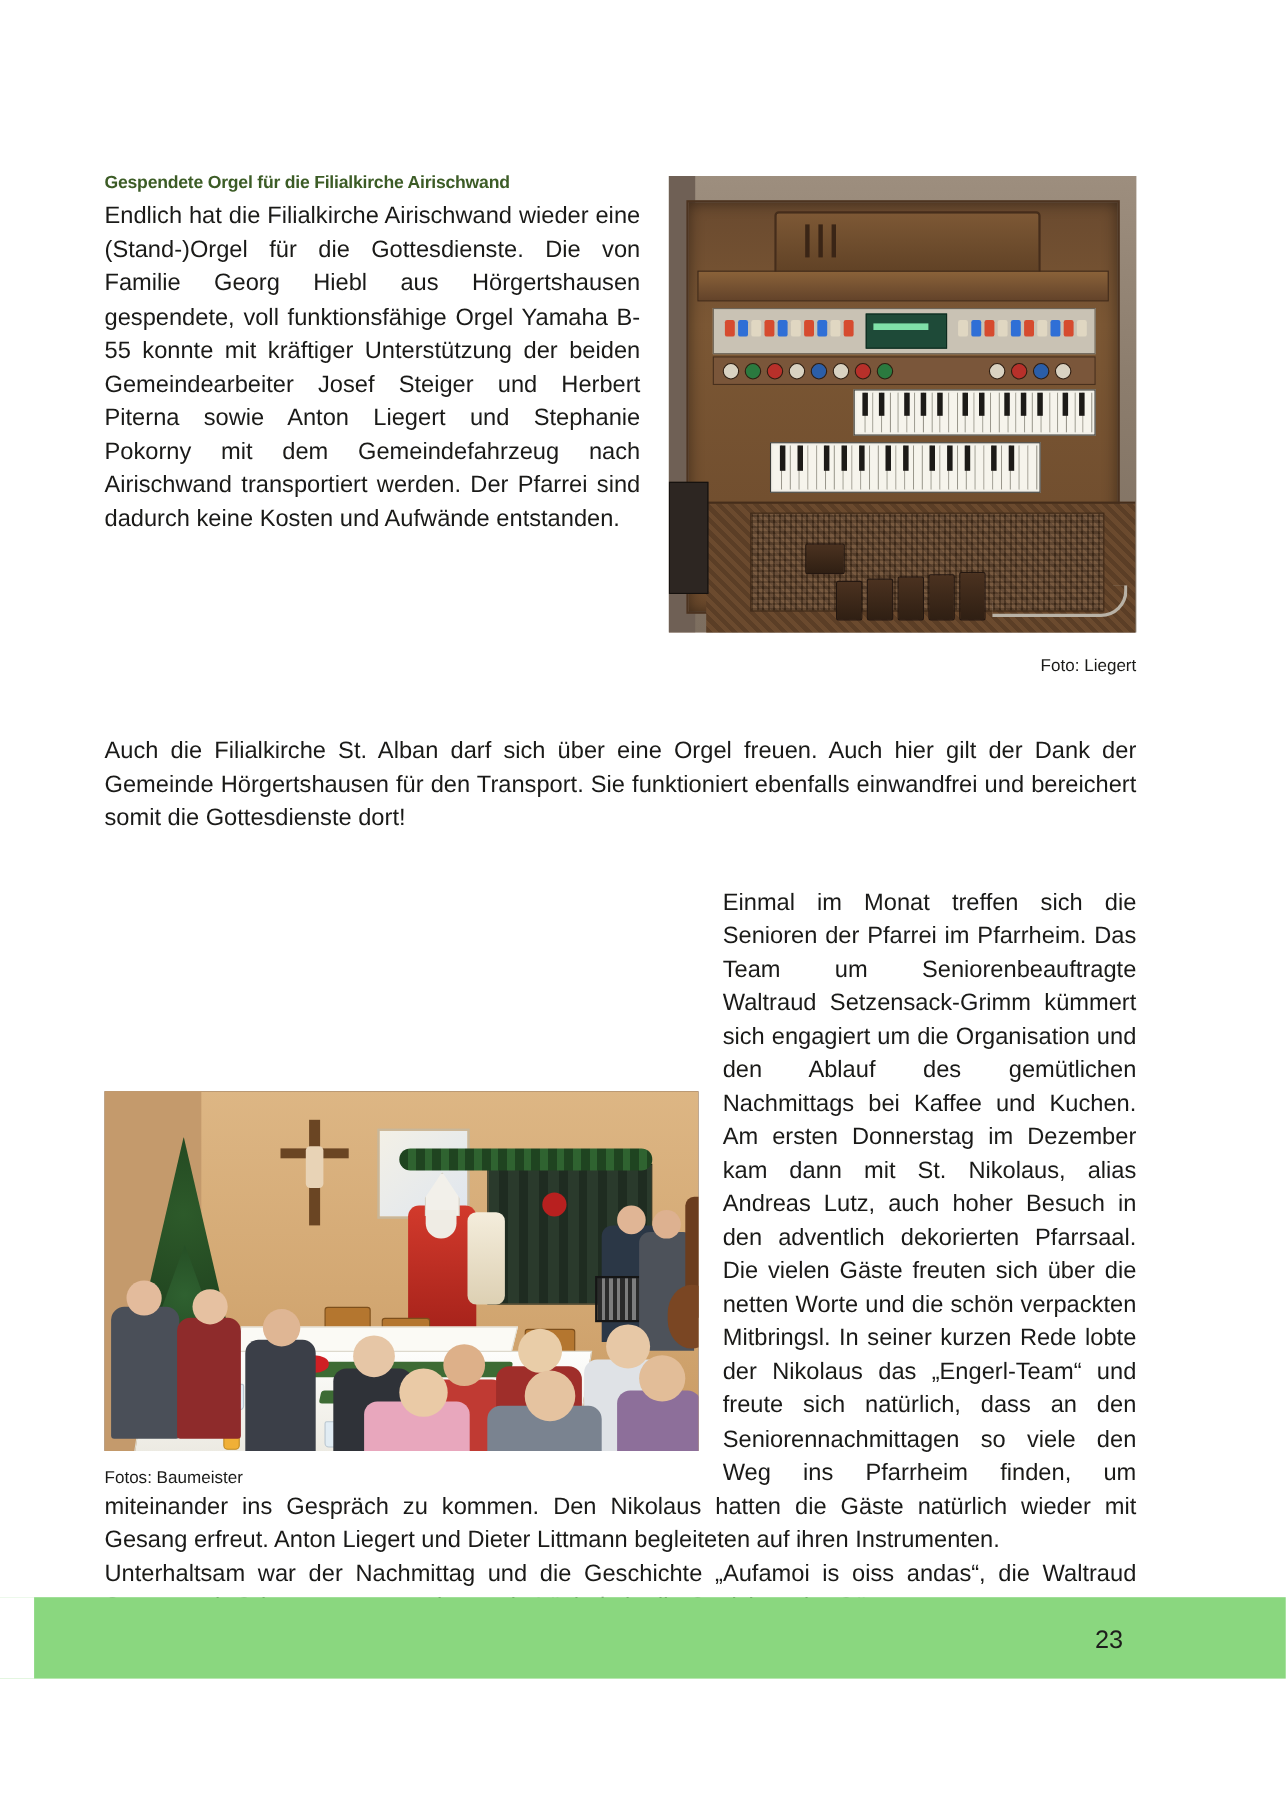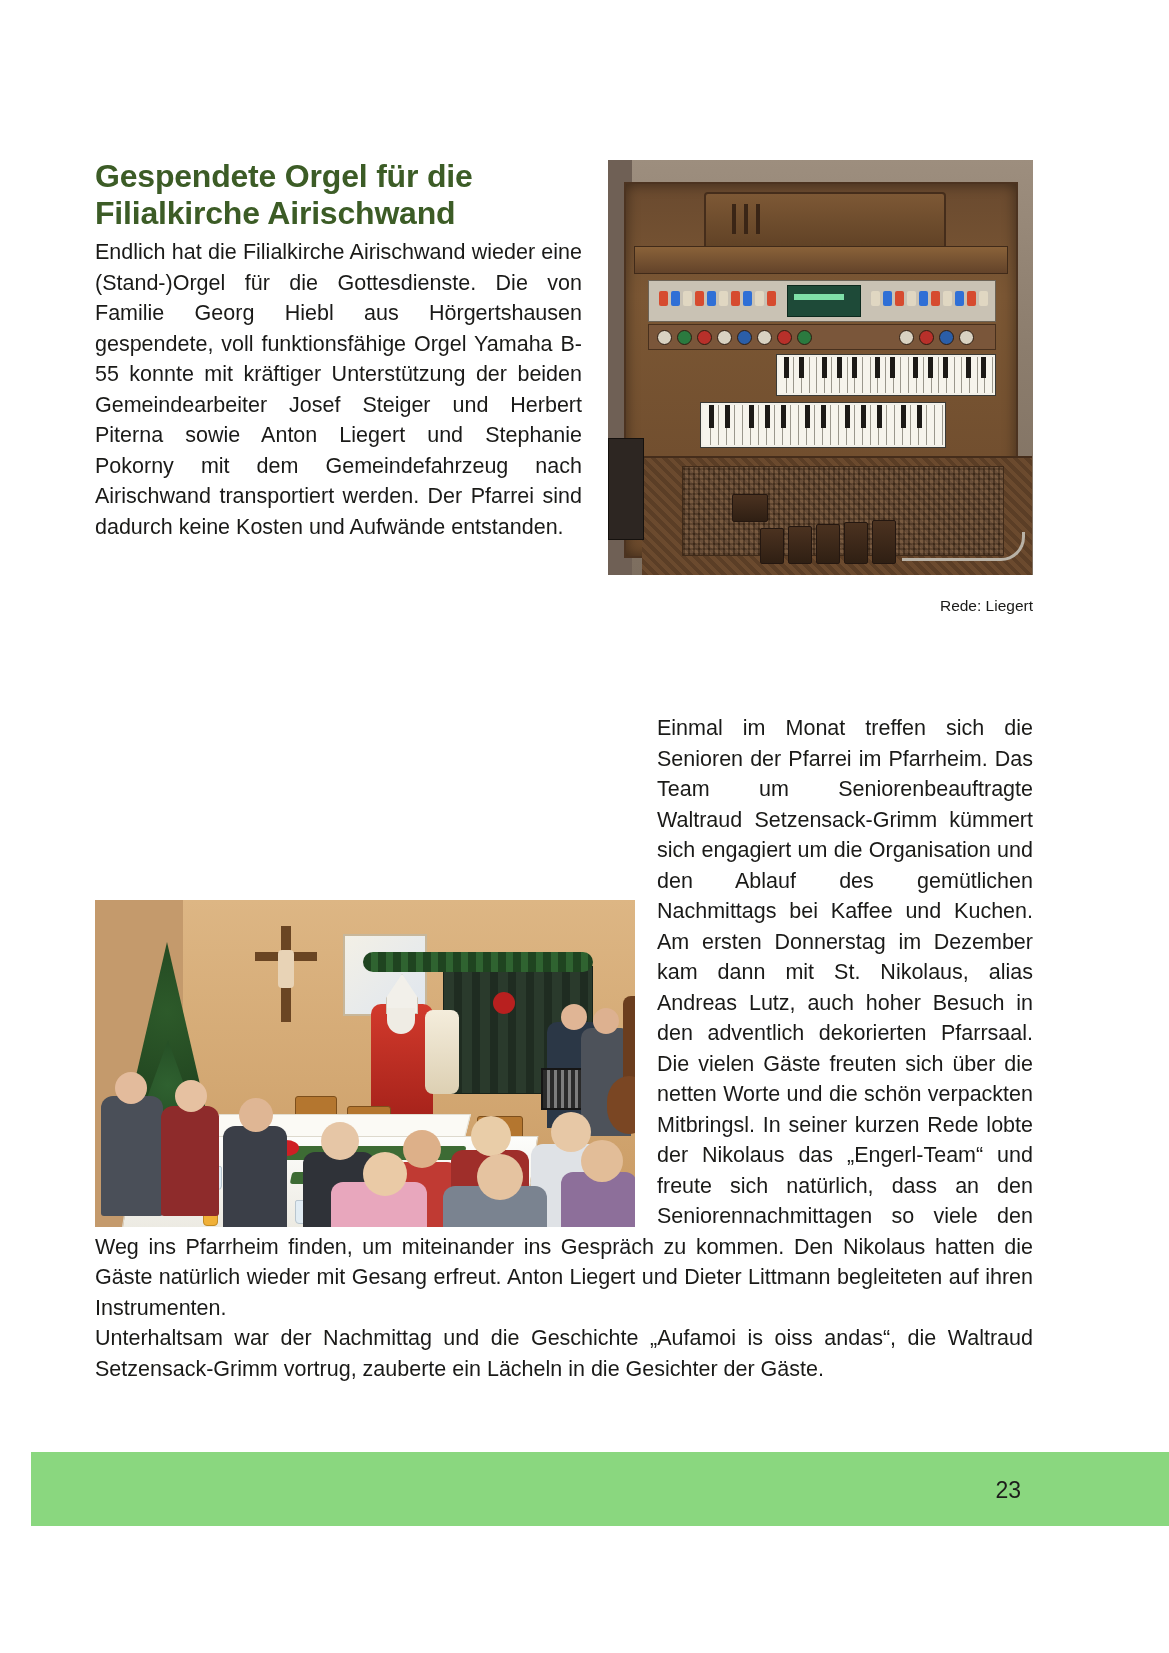--- a/index.html
+++ b/index.html
@@ -67,21 +67,21 @@
   
   .content {
     position: absolute;
     left: 95px;
     top: 158px;
     width: 938px;
   }
 
   h2.section-head {
     margin: 0 0 5px 0;
-    font-size: 32px;
+    font-size: 16px;
     font-weight: bold;
     color: #3c5c26;
     letter-spacing: -0.2px;
   }
 
   p.body {
     margin: 0;
     font-size: 21.5px;
     line-height: 30.5px;
     color: #1a1a18;
@@ -442,30 +442,31 @@
 
           <div class="org-pedal" style="left:152px; top:368px; width:22px; height:34px;"></div>
           <div class="org-pedal" style="left:180px; top:366px; width:22px; height:36px;"></div>
           <div class="org-pedal" style="left:208px; top:364px; width:22px; height:38px;"></div>
           <div class="org-pedal" style="left:236px; top:362px; width:22px; height:40px;"></div>
           <div class="org-pedal" style="left:264px; top:360px; width:22px; height:42px;"></div>
           <div class="org-pedal" style="left:124px; top:334px; width:34px; height:26px;"></div>
 
           <div class="org-cable"></div>
         </div>
-        <div class="caption-right">Rede: Liegert</div>
+        <div class="caption-right">Foto: Liegert</div>
       </div>
 
       <h2 class="section-head">Gespendete Orgel für die Filialkirche Airischwand</h2>
       <p class="body">Endlich hat die Filialkirche Airischwand wieder eine (Stand-)Orgel für die Gottesdienste. Die von Familie Georg Hiebl aus Hörgertshausen gespendete, voll funktionsfähige Orgel Yamaha B-55 konnte mit kräftiger Unterstützung der beiden Gemeindearbeiter Josef Steiger und Herbert Piterna sowie Anton Liegert und Stephanie Pokorny mit dem Gemeindefahrzeug nach Airischwand transportiert werden. Der Pfarrei sind dadurch keine Kosten und Aufwände entstanden.</p>
     </div>
 
     <div class="clearer"></div>
     <div class="gap-a"></div>
 
+    <p class="body">Auch die Filialkirche St. Alban darf sich über eine Orgel freuen. Auch hier gilt der Dank der Gemeinde Hörgertshausen für den Transport.  Sie funktioniert ebenfalls einwandfrei und bereichert somit die Gottesdienste dort!</p>
 
     <div class="gap-b"></div>
 
     <div class="sec2">
 
       <div class="seniors-figure" style="margin-top:187px;">
         <div class="seniors-photo">
           <div class="sr-wall"></div>
           <div class="sr-wall-left"></div>
 
@@ -542,20 +543,21 @@
 
           <div class="sr-body" style="left:236px;top:282px;width:96px;height:48px;background:#e8a7bd;"></div>
           <div class="sr-head" style="left:268px;top:252px;width:44px;height:44px;background:#eacaa6;"></div>
 
           <div class="sr-body" style="left:348px;top:286px;width:104px;height:44px;background:#7a8390;"></div>
           <div class="sr-head" style="left:382px;top:254px;width:46px;height:46px;background:#e5c3a0;"></div>
 
           <div class="sr-body" style="left:466px;top:272px;width:76px;height:58px;background:#8d6f9a;"></div>
           <div class="sr-head" style="left:486px;top:240px;width:42px;height:42px;background:#e2bd98;"></div>
         </div>
+        <div class="caption-left">Fotos: Baumeister</div>
       </div>
 
       <p class="body">Einmal im Monat treffen sich die Senioren der Pfarrei im Pfarrheim. Das Team um Seniorenbeauftragte Waltraud Setzensack-Grimm kümmert sich engagiert um die Organisation und den Ablauf des gemütlichen Nachmittags bei Kaffee und Kuchen. Am ersten Donnerstag im Dezember kam dann mit St. Nikolaus, alias Andreas Lutz, auch hoher Besuch in den adventlich dekorierten Pfarrsaal. Die vielen Gäste freuten sich über die netten Worte und die schön verpackten Mitbringsl. In seiner kurzen Rede lobte der Nikolaus das „Engerl-Team“ und freute sich natürlich, dass an den Seniorennachmittagen so viele den Weg ins Pfarrheim finden, um miteinander ins Gespräch zu kommen. Den Nikolaus hatten die Gäste natürlich wieder mit Gesang erfreut. Anton Liegert und Dieter Littmann begleiteten auf ihren Instrumenten.</p>
       <p class="body">Unterhaltsam war der Nachmittag und die Geschichte „Aufamoi is oiss andas“, die Waltraud Setzensack-Grimm vortrug, zauberte ein Lächeln in die Gesichter der Gäste.</p>
     </div>
 
     <div class="clearer"></div>
   </div>
 
   <div class="footer-band"></div>

